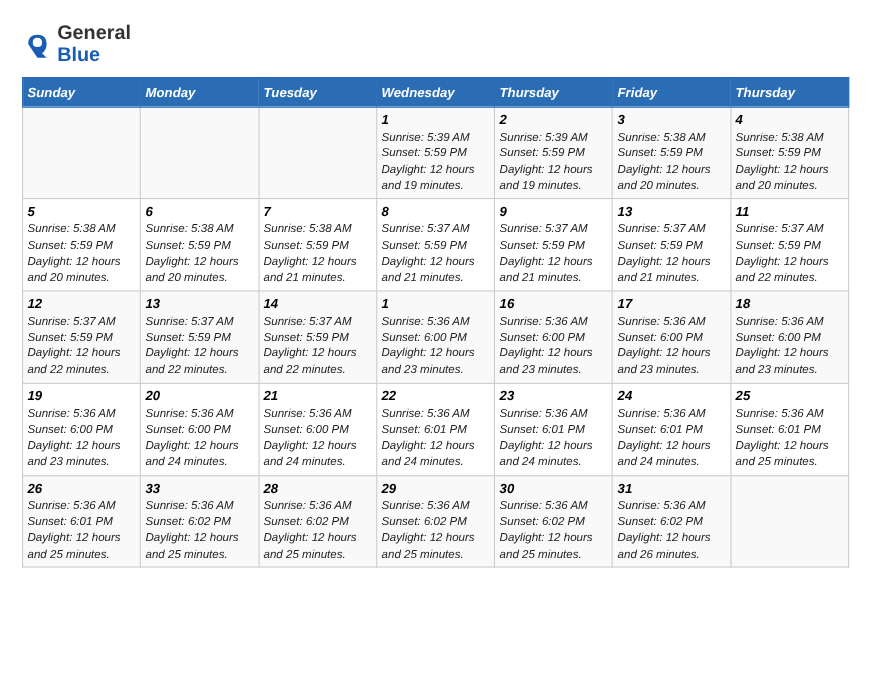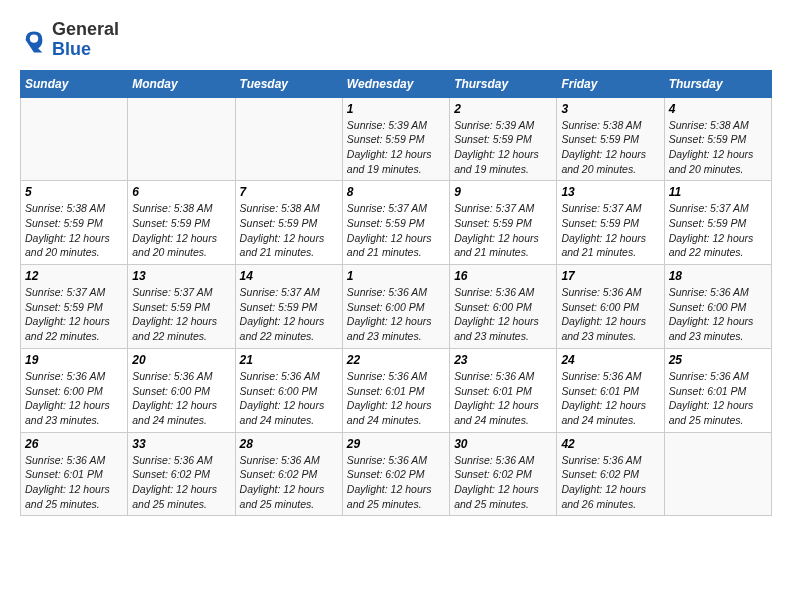--- a/index.html
+++ b/index.html
@@ -333,21 +333,21 @@
 and 25 minutes.</div>
         </td>
         <td>
           <span class="day-num">30</span>
           <div class="day-info" style="white-space: pre-line;">Sunrise: 5:36 AM
 Sunset: 6:02 PM
 Daylight: 12 hours
 and 25 minutes.</div>
         </td>
         <td>
-          <span class="day-num">42</span>
+          <span class="day-num">31</span>
           <div class="day-info" style="white-space: pre-line;">Sunrise: 5:36 AM
 Sunset: 6:02 PM
 Daylight: 12 hours
 and 26 minutes.</div>
         </td>
         <td class="empty"></td>
       </tr>
     </tbody>
 </table>
 

